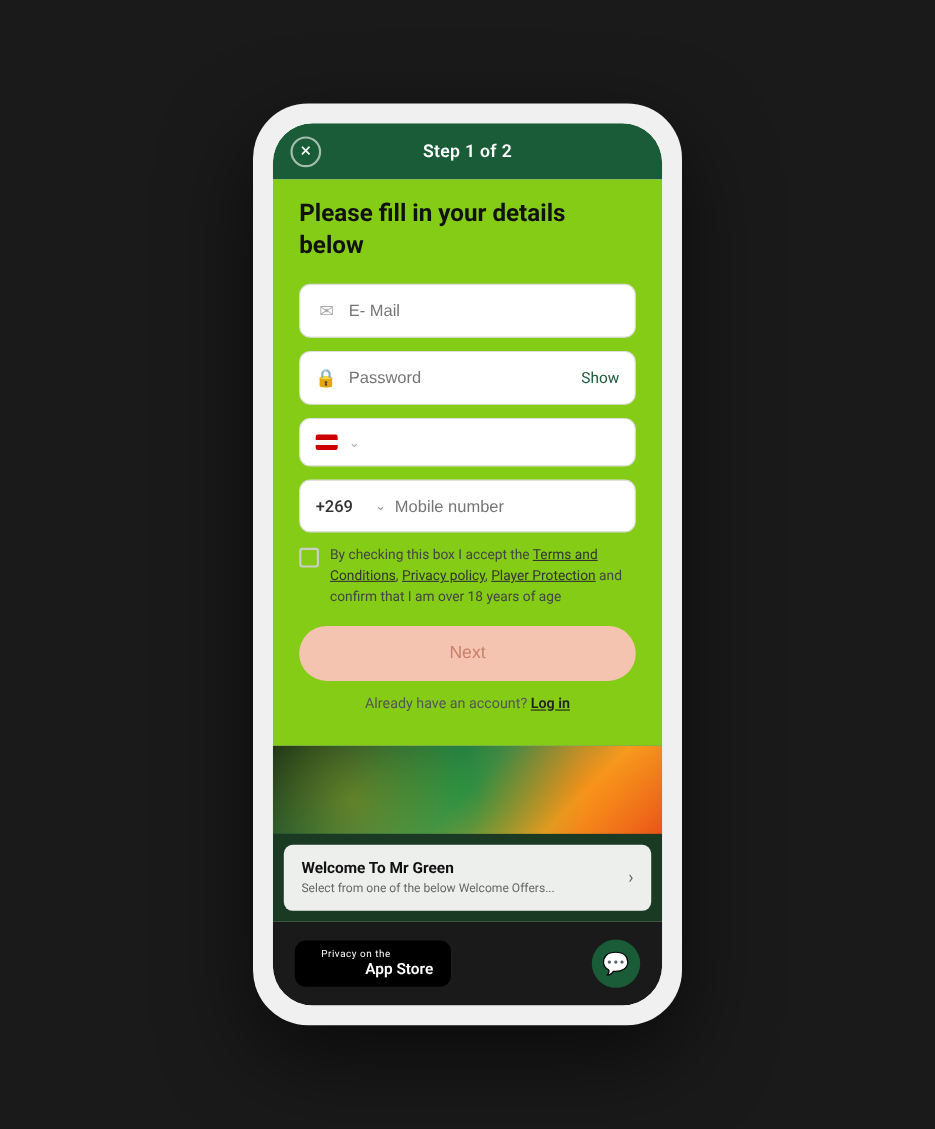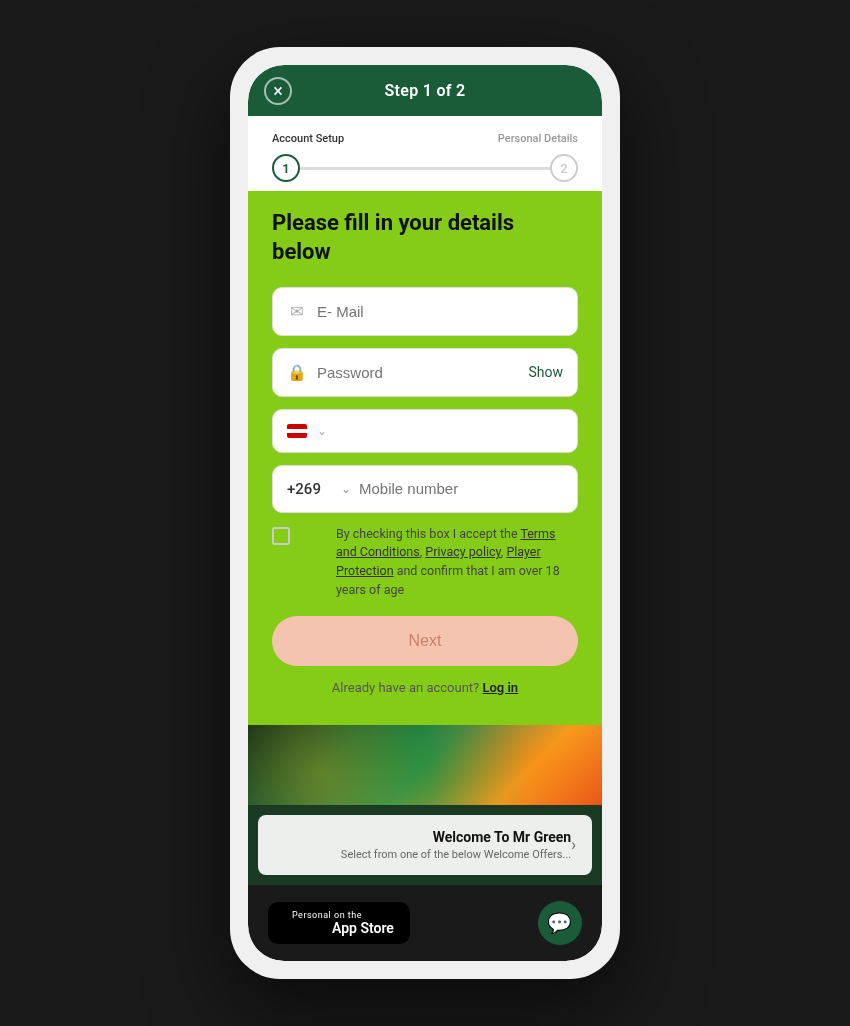--- a/index.html
+++ b/index.html
@@ -182,21 +182,20 @@
       border: 2px solid #ccc;
       border-radius: 3px;
       flex-shrink: 0;
       margin-top: 2px;
       cursor: pointer;
     }
     .checkbox-text {
       font-size: 12.5px;
       color: #444;
       line-height: 1.5;
-      margin-left: 36px;
     }
     .checkbox-link {
       color: #333;
       text-decoration: underline;
       cursor: pointer;
     }
     
     .next-btn {
       width: 100%;
       padding: 16px;
@@ -231,21 +230,20 @@
     .welcome-banner-content {
       position: relative;
       z-index: 1;
       display: flex;
       align-items: center;
       justify-content: space-between;
       padding: 14px 16px;
       background: rgba(255,255,255,0.92);
       margin: 10px 10px;
       border-radius: 8px;
-      text-align: right;
     }
     .welcome-text-block {
       flex: 1;
     }
     .welcome-title {
       font-size: 14px;
       font-weight: 700;
       color: #111;
       margin-bottom: 3px;
     }
@@ -346,37 +344,20 @@
 <div class="phone-outer">
   <div class="phone-inner">
 
     <div class="header">
       <div class="header-close">
         <span>×</span>
       </div>
       <span class="header-title">Step 1 of 2</span>
     </div>
 
-    <div class="progress-section">
-      <div class="progress-labels">
-        <span class="progress-label">Account
-Setup</span>
-        <span class="progress-label right">Personal
-Details</span>
-      </div>
-      <div class="progress-bar-container">
-        <div class="step-circle active">
-          <span>1</span>
-        </div>
-        <div class="spacer-line"></div>
-        <div class="step-circle inactive">
-          <span>2</span>
-        </div>
-      </div>
-    </div>
 
     <div class="form-section">
       <div class="form-title">Please fill in your details below</div>
 
       
       <div class="input-group">
         <span class="input-icon">✉</span>
         <input class="input-field" type="email" placeholder="E- Mail" style="">
       </div>
 
@@ -429,21 +410,21 @@
           <div class="welcome-subtitle">Select from one of the below Welcome Offers...</div>
         </div>
         <span class="welcome-chevron">›</span>
       </div>
     </div>
 
     <div class="bottom-bar">
       <div class="app-store-btn">
         <span class="apple-icon"></span>
         <div class="app-store-text">
-          <span class="app-store-label">Personal on the</span>
+          <span class="app-store-label">Privacy on the</span>
           <span class="app-store-name">App Store</span>
         </div>
       </div>
       <div class="chat-btn">
         <span class="chat-icon">💬</span>
       </div>
     </div>
 
   </div>
 </div>

